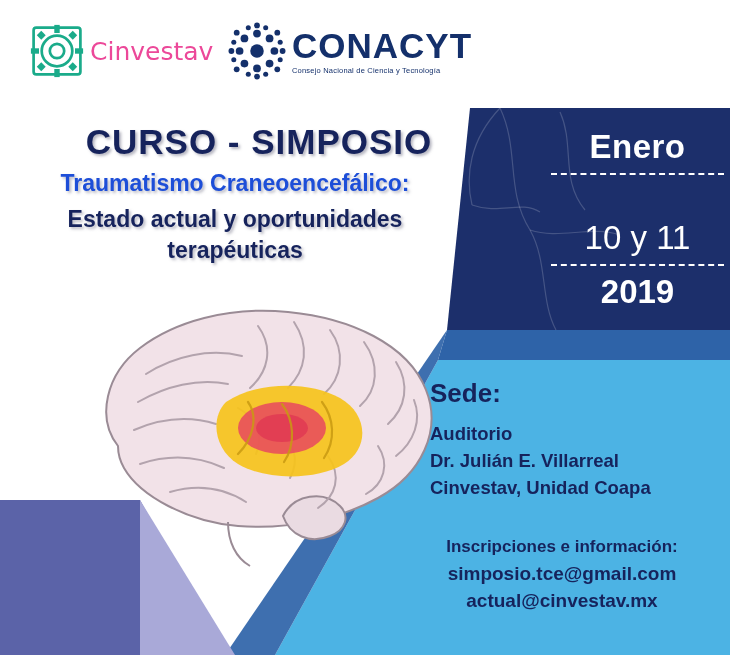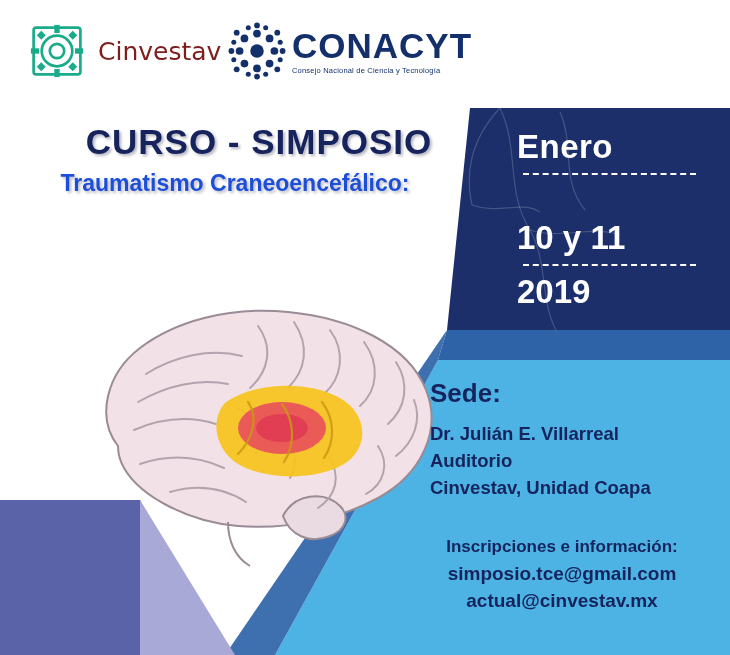--- a/index.html
+++ b/index.html
@@ -32,24 +32,24 @@
     left: 30px; top: 24px;
     display: flex;
     align-items: center;
   }
   .cinvestav-mark {
     width: 54px; height: 54px;
     position: relative;
   }
   .cinvestav-text {
     font-size: 25px;
-    color: #7f1d1d;
+    color: #ec4899;
     font-weight: normal;
     letter-spacing: 0px;
-    margin-left: 14px;
+    margin-left: 6px;
     font-family: "DejaVu Sans", sans-serif;
     text-align: center;
   }
   .logo-conacyt {
     position: absolute;
     left: 228px; top: 22px;
     display: flex;
     align-items: center;
   }
   .conacyt-mark { width: 58px; height: 58px; }
@@ -119,39 +119,39 @@
     font-size: 23px;
     font-weight: bold;
     color: #16235c;
     margin-top: 7px;
     line-height: 1.35;
     text-shadow: 2px 2px 3px rgba(120,120,140,0.5);
   }
 
   .date-block {
     position: absolute;
-    right: 28px; top: 128px;
+    right: 0; top: 128px;
     width: 185px;
-    text-align: left;
+    text-align: center;
     color: #ffffff;
     z-index: 30;
   }
   .date-month {
     font-size: 33px;
     font-weight: bold;
     letter-spacing: 0.5px;
   }
   .dash-rule {
     height: 0;
     border-top: 2px dashed #ffffff;
     margin: 7px 6px;
   }
   .date-days {
     font-size: 33px;
-    font-weight: bold;
+    font-weight: normal;
     margin-top: 44px;
   }
   .date-year {
     font-size: 33px;
     font-weight: bold;
     margin-top: 7px;
   }
 
   .venue-block {
     position: absolute;
@@ -309,20 +309,21 @@
         <div class="conacyt-title">CONACYT</div>
         <div class="conacyt-sub">Consejo Nacional de Ciencia y Tecnología</div>
       </div>
     </div>
 
   </div>
 
   <div class="title-block">
     <div class="title-main">CURSO - SIMPOSIO</div>
     <div class="title-sub1">Traumatismo Craneoencefálico:</div>
+    <div class="title-sub2">Estado actual y oportunidades terapéuticas</div>
   </div>
 
   <div class="date-block">
     <div class="date-month">Enero</div>
     <div class="dash-rule"></div>
     <div class="date-days">10 y 11</div>
     <div class="dash-rule"></div>
     <div class="date-year">2019</div>
   </div>
 
@@ -364,22 +365,22 @@
       <g fill="none" stroke="#c99a12" stroke-width="2.2" stroke-linecap="round" opacity="0.85">
         <path d="M160,176 C176,160 180,138 170,124"></path>
         <path d="M206,184 C218,166 216,142 204,126"></path>
         <path d="M246,180 C258,162 256,140 244,124"></path>
       </g>
     </svg>
   </div>
 
   <div class="venue-block">
     <div class="venue-heading">Sede:</div>
+    <div class="venue-line">Auditorio</div>
     <div class="venue-line">Dr. Julián E. Villarreal</div>
-    <div class="venue-line">Auditorio</div>
     <div class="venue-line">Cinvestav, Unidad Coapa</div>
   </div>
 
   <div class="contact-block">
     <div class="contact-label">Inscripciones e información:</div>
     <div class="contact-mail">simposio.tce@gmail.com</div>
     <div class="contact-mail">actual@cinvestav.mx</div>
   </div>
 
 

